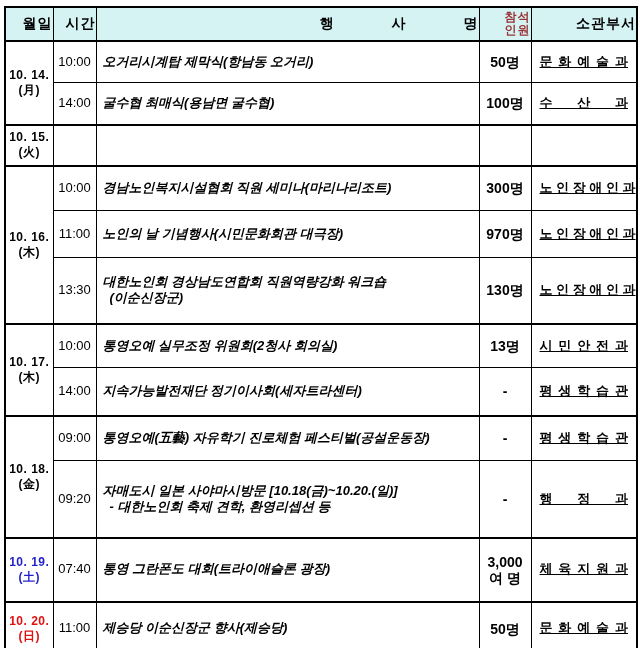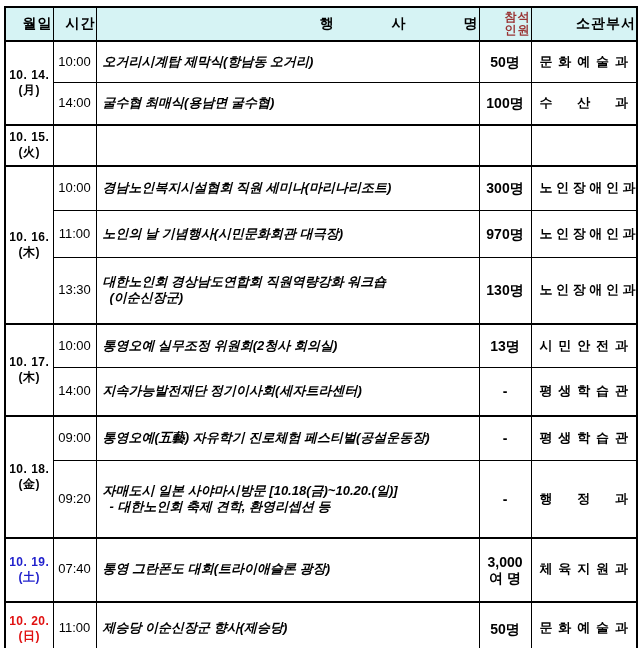--- a/index.html
+++ b/index.html
@@ -37,21 +37,21 @@
     text-align:center;font-size:12px;line-height:15px;letter-spacing:0.5px;
   }
   td.date.blue{color:var(--sat-blue,#1f1fcc);}
   td.date.red{color:var(--sun-red,#e01010);}
   td.time{text-align:center;font-weight:normal;font-size:13px;}
   td.event{text-align:left;padding-left:6px;font-style:italic;}
   td.event .l2{padding-left:7px;}
   td.att{text-align:center;font-size:14px;line-height:16px;}
   td.dept{
     text-align:justify;text-align-last:justify;
-    padding:12px 8px;font-size:13px;white-space:nowrap;
+    padding:12px 8px;font-size:13px;white-space:nowrap;text-decoration:underline;
   }
 </style>
 </head>
 <body>
 
 <div class="table-wrap">
 <table class="schedule">
   <colgroup>
     <col class="c-date">
         <col class="c-time">

